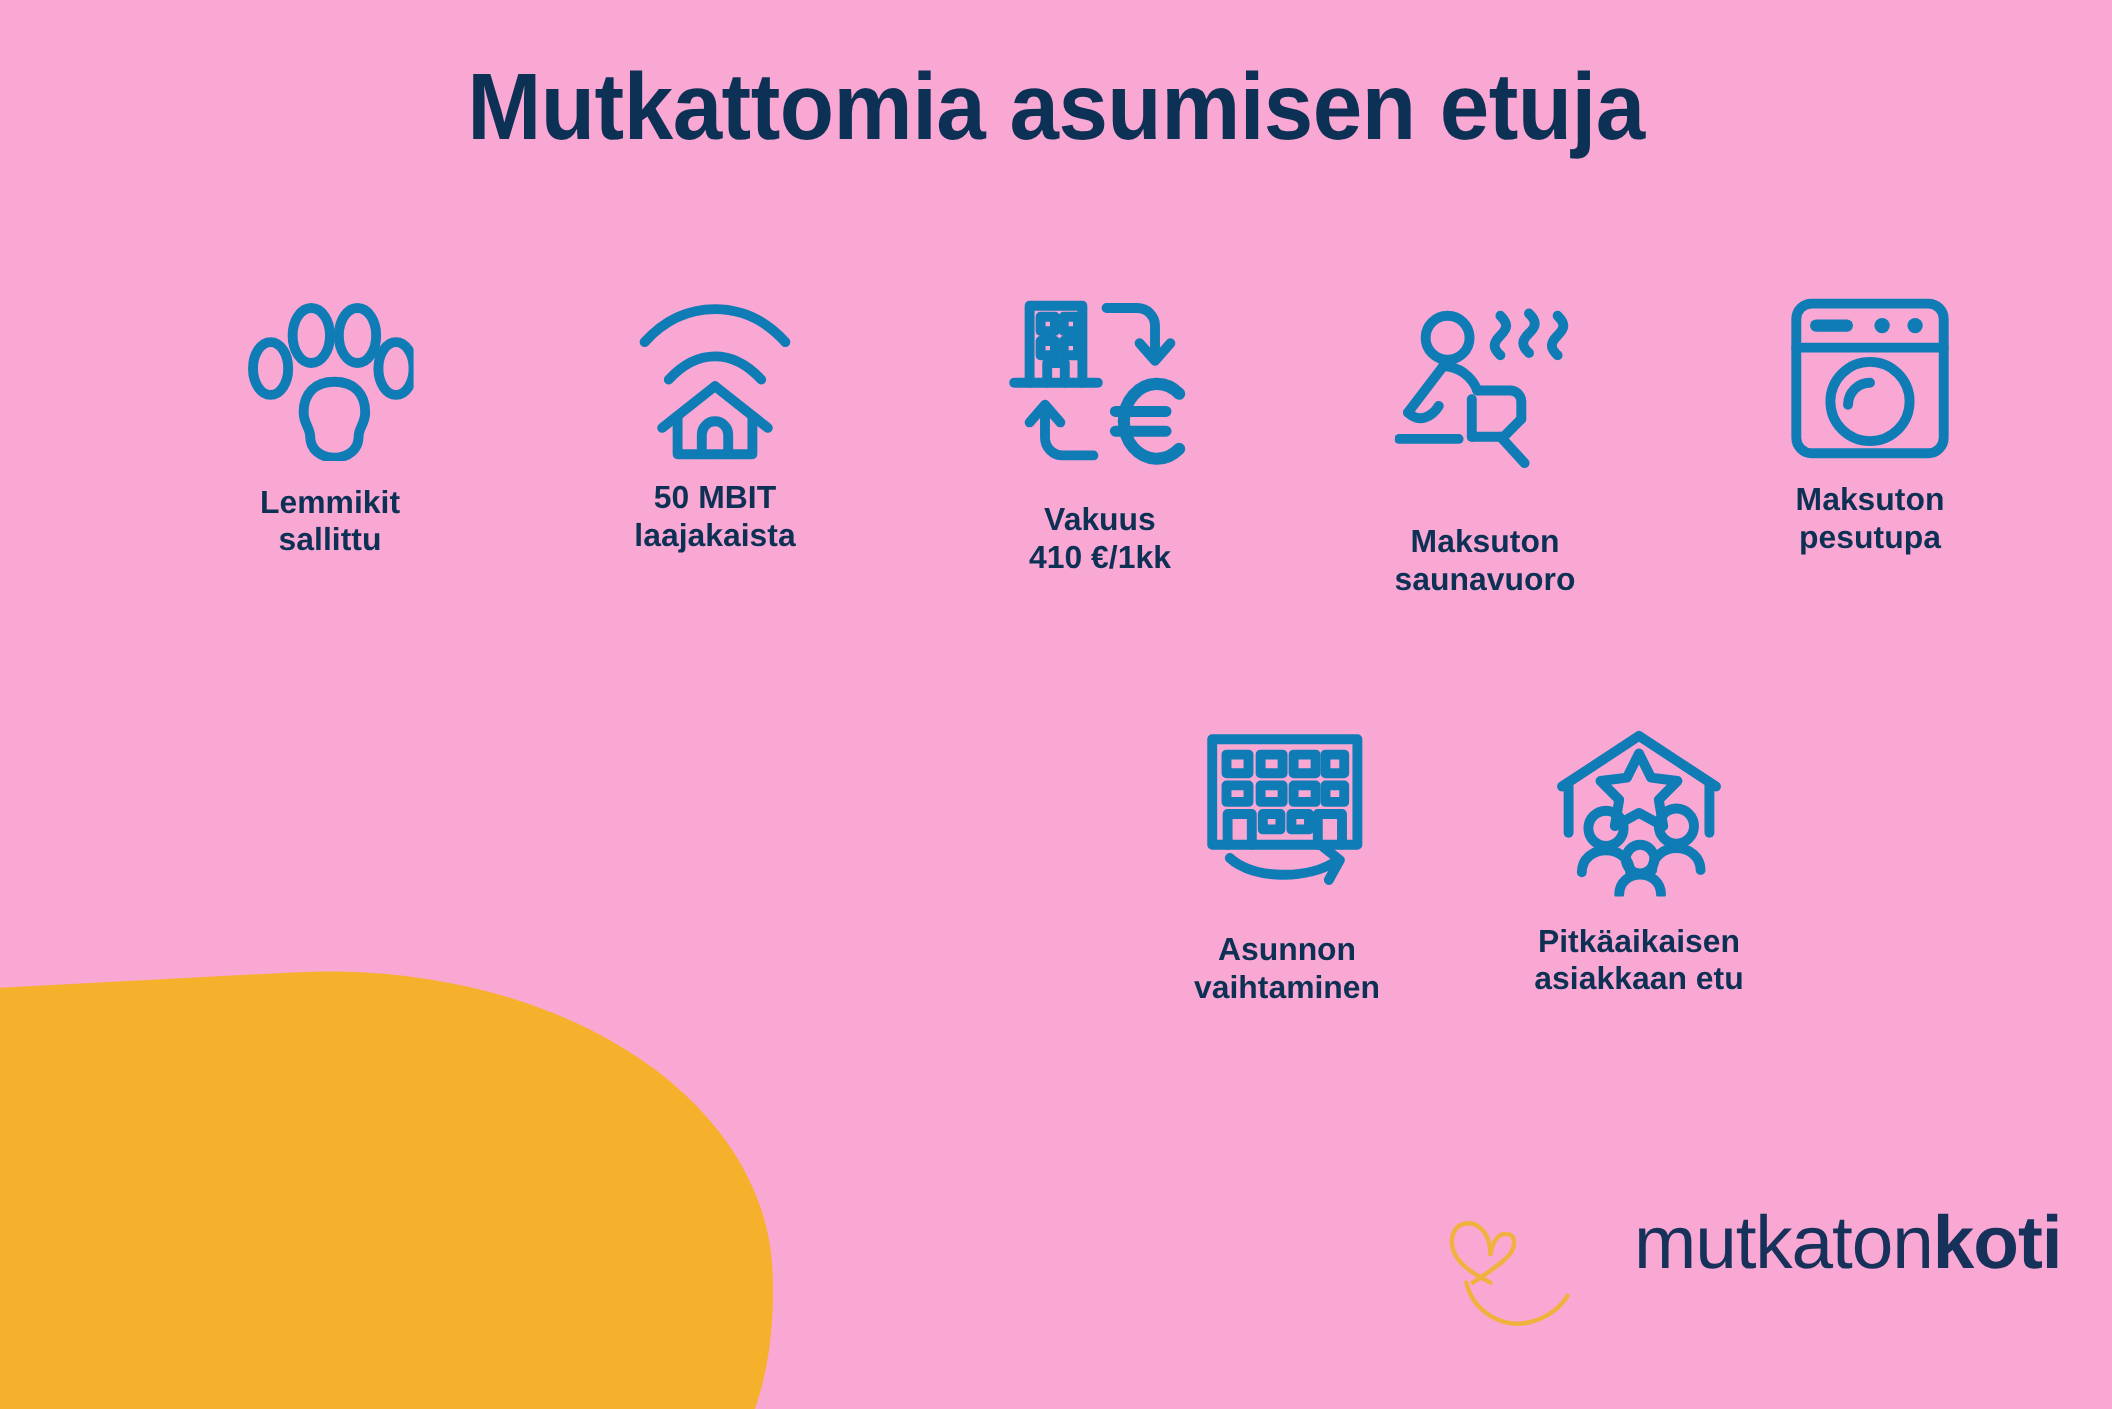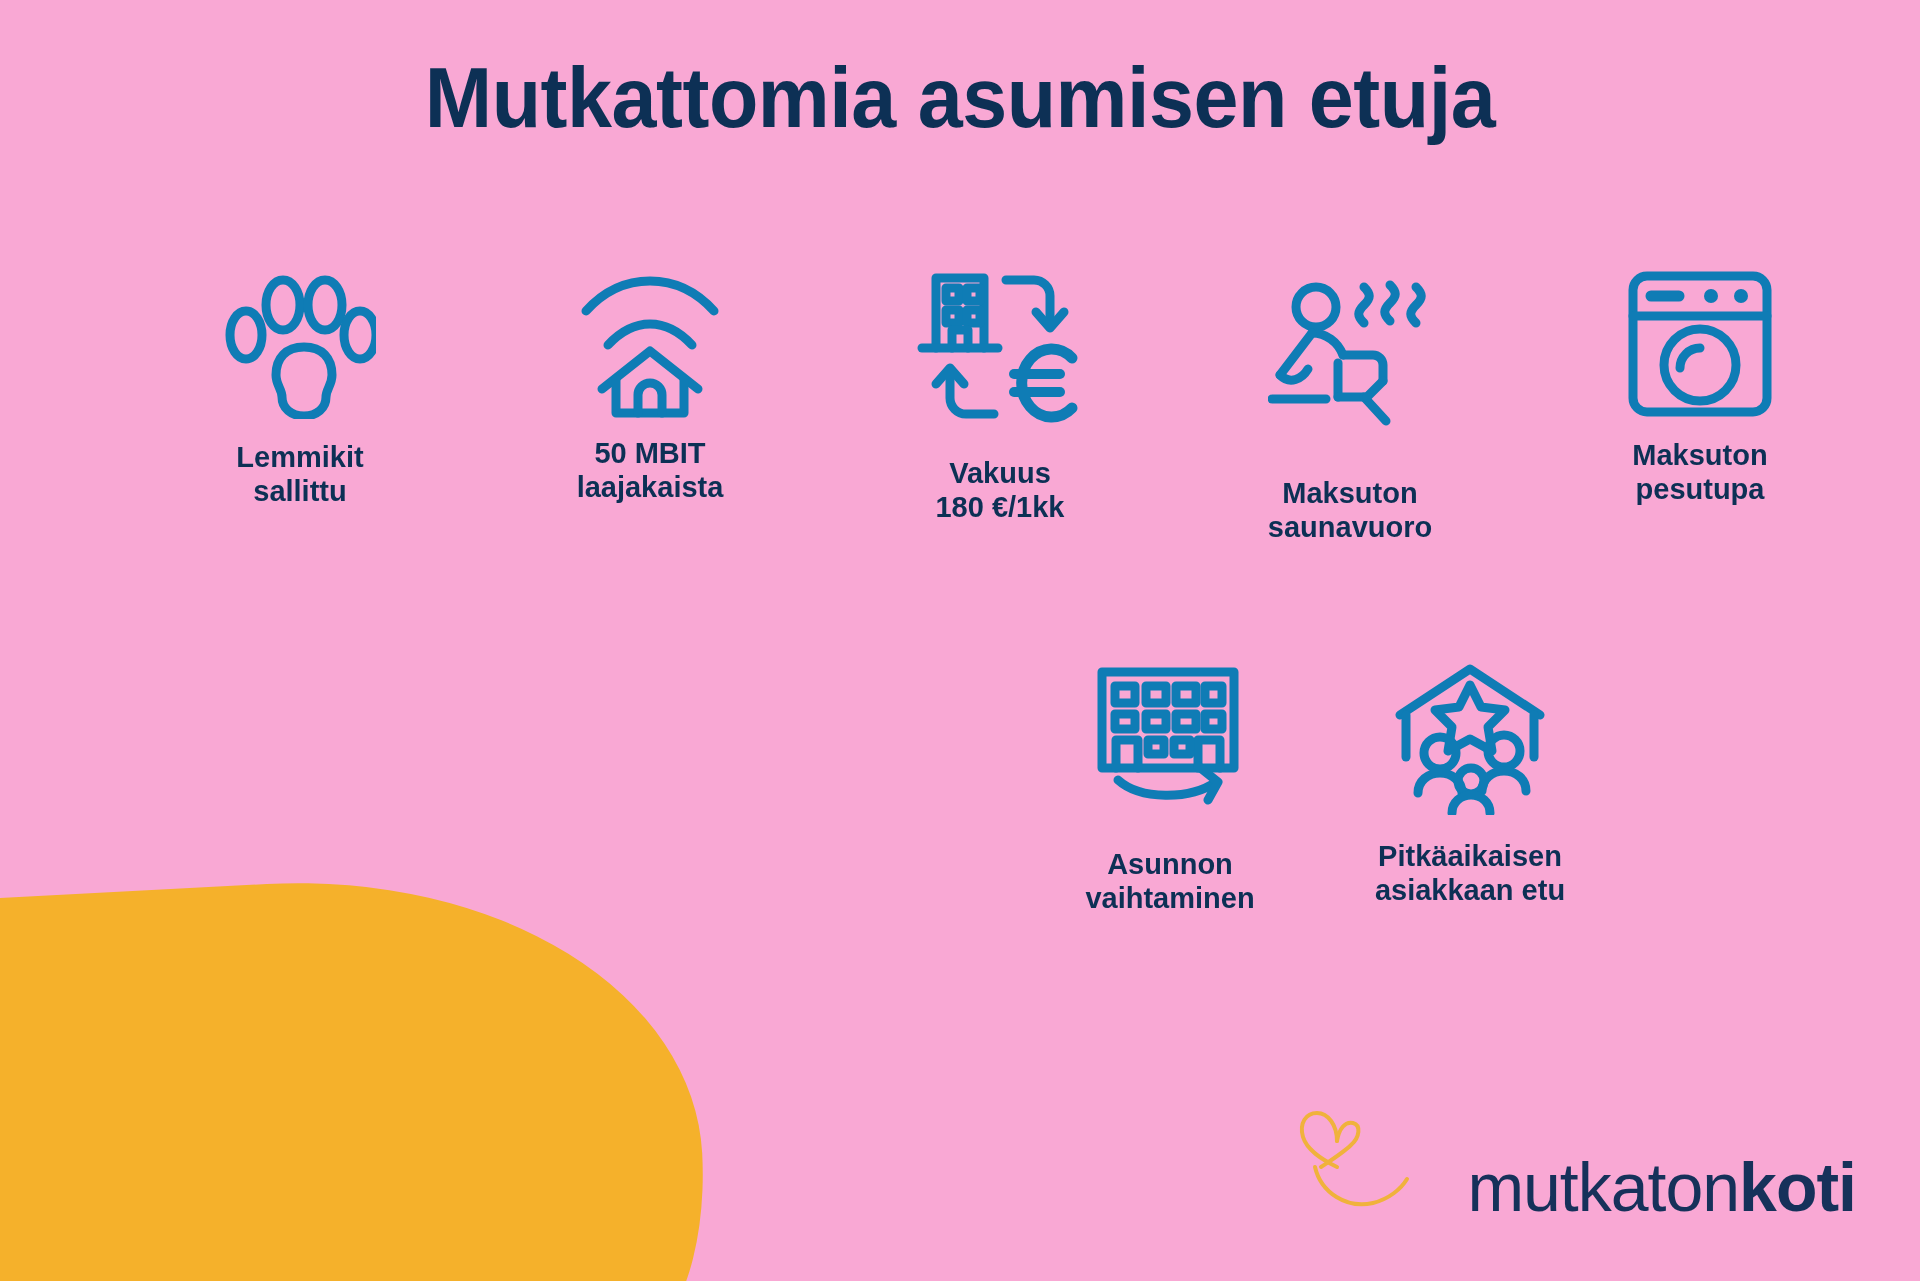--- a/index.html
+++ b/index.html
@@ -58,20 +58,21 @@
     left: 150px;
     top: 255px;
     width: 1700px;
     justify-content: space-between;
     align-items: flex-start;
   }
   #row2 {
     left: 1020px;
     top: 650px;
     width: 620px;
+    justify-content: space-between;
     align-items: flex-start;
   }
 
   .benefit {
     width: 300px;
     display: flex;
     flex-direction: column;
     align-items: center;
   }
   .icon-box {
@@ -104,24 +105,24 @@
   .b-laundry   .icon-box { height: 178px; }
   .b-laundry   .label    { margin-top: 6px; }
   .b-swap      .icon-box { height: 178px; }
   .b-swap      .label    { margin-top: 20px; }
   .b-loyalty   .icon-box { height: 178px; }
   .b-loyalty   .label    { margin-top: 12px; }
 
   
   .logo {
     position: absolute;
-    right: 64px;
+    right: 46px;
     bottom: 60px;
     display: flex;
-    align-items: flex-end;
+    align-items: flex-start;
     z-index: 4;
     gap: 40px;
   }
   .logo-mark { margin-right: 14px; }
   .logo-text {
     color: #16315a;
     font-size: 68px;
     line-height: 1;
     letter-spacing: -1px;
     white-space: nowrap;
@@ -185,21 +186,21 @@
 
           <path d="M82 152H54a16 16 0 0 1-16-16v-26"></path>
           <path d="M24 122l14-16 14 16"></path>
 
           <path d="M160 96a30 34 0 1 0 0 50" stroke-width="11"></path>
           <path d="M102 112h46" stroke-width="10"></path>
           <path d="M102 130h46" stroke-width="10"></path>
         </svg>
       </div>
       <div class="label">Vakuus
-180 €/1kk</div>
+410 €/1kk</div>
     </div>
 
     <div class="benefit b-sauna">
       <div class="icon-box">
         <svg width="164" height="164" viewBox="0 0 164 164" fill="none" stroke="#0f7cb5" stroke-width="9" stroke-linecap="round" stroke-linejoin="round">
 
           <path d="M96 16c7 7 7 11 0 18s-7 11 0 18"></path>
           <path d="M122 14c7 7 7 11 0 18s-7 11 0 18"></path>
           <path d="M148 16c7 7 7 11 0 18s-7 11 0 18"></path>
 

